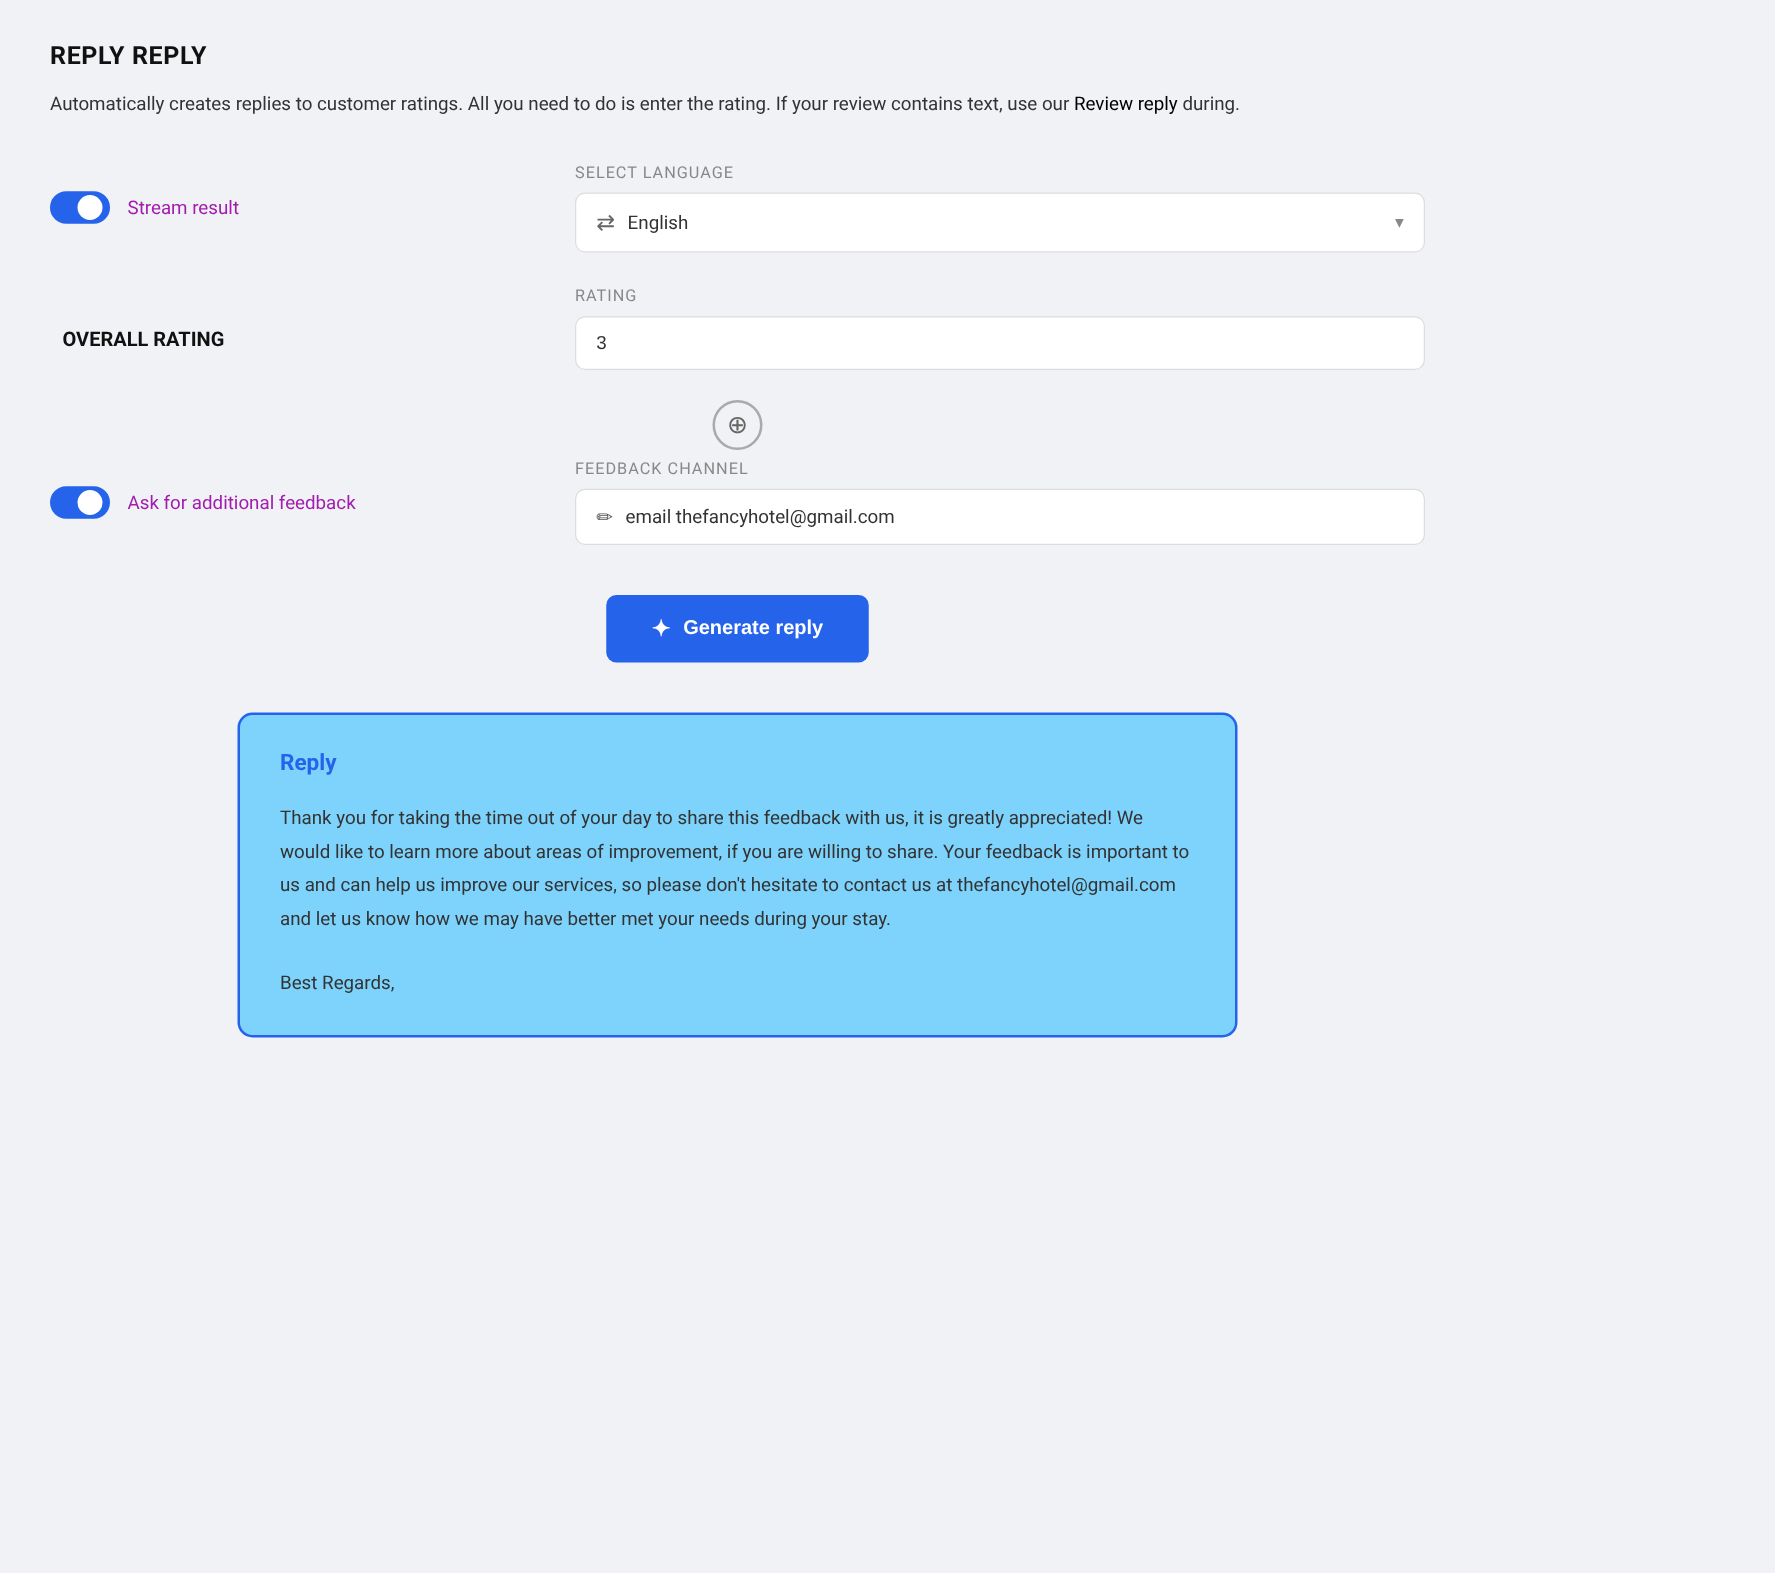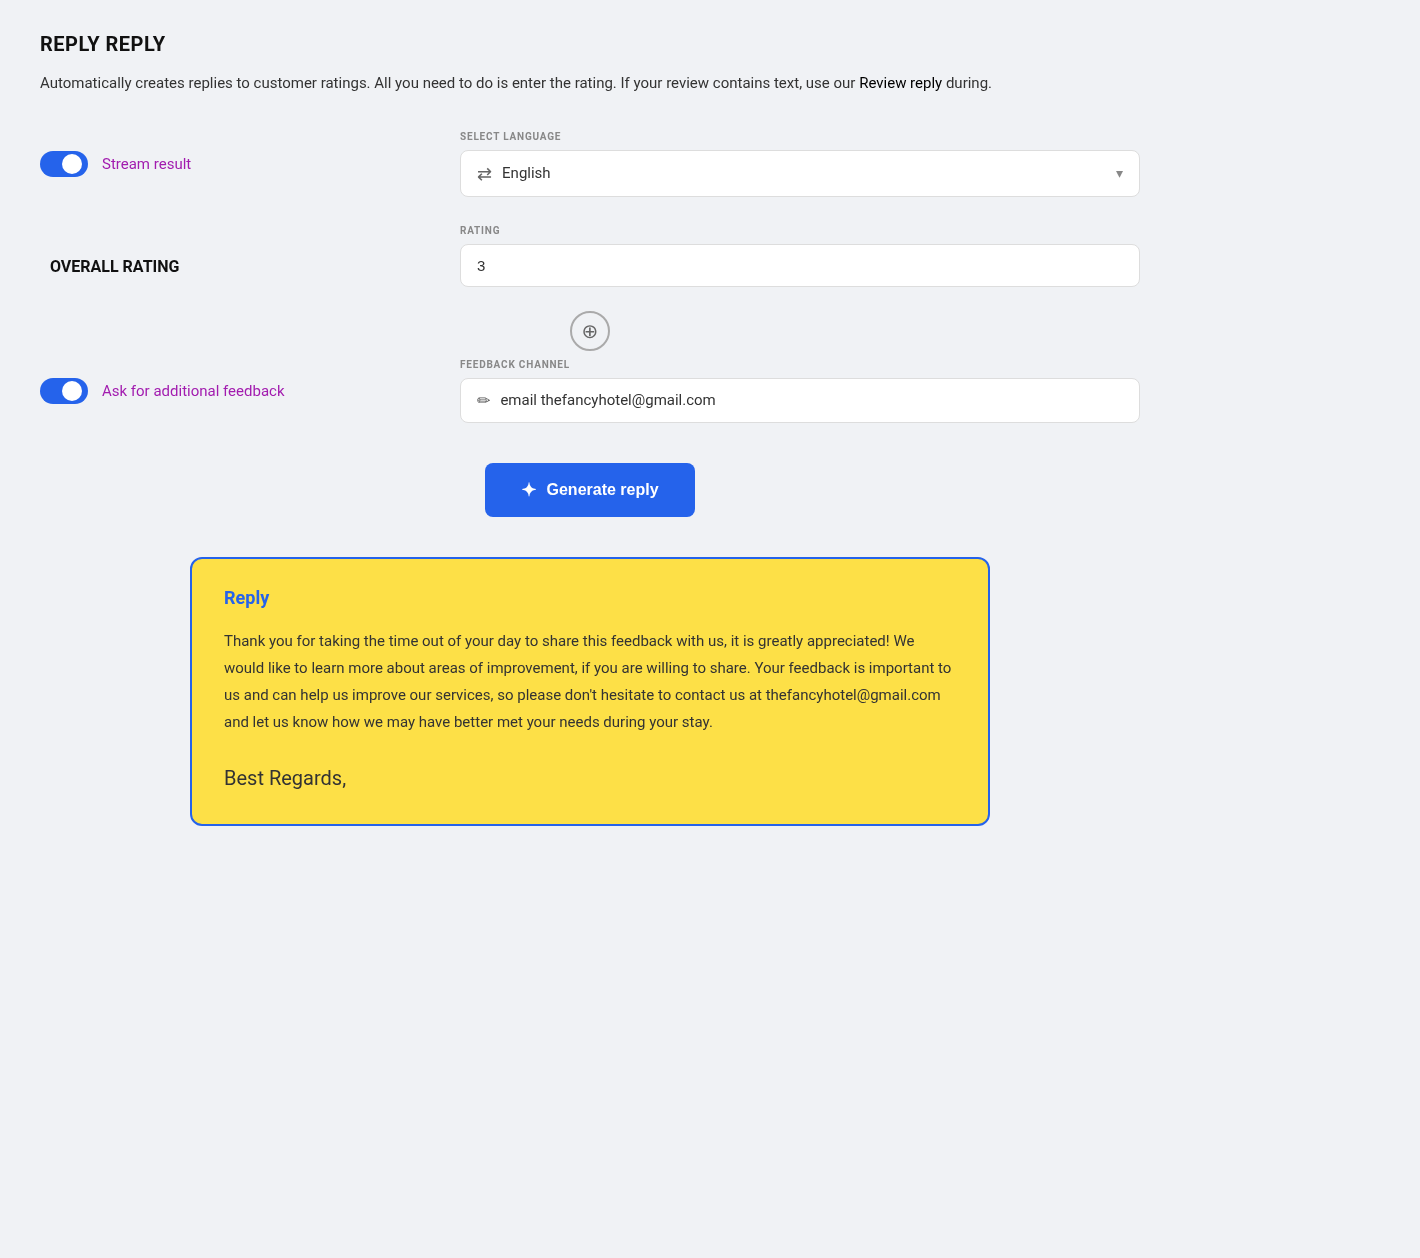--- a/index.html
+++ b/index.html
@@ -47,22 +47,22 @@
       display: flex;
       align-items: center;
       gap: 14px;
     }
 
     .form-right {
       flex: 1;
     }
 
     .field-label {
-      font-size: 10px;
-      font-weight: 700;
+      font-size: 13px;
+      font-weight: 400;
       letter-spacing: 0.8px;
       color: #888;
       text-transform: uppercase;
       margin-bottom: 8px;
     }
 
     
     .toggle-switch {
       position: relative;
       width: 48px;
@@ -222,42 +222,42 @@
     }
 
     .sparkle-icon {
       font-size: 18px;
     }
 
     
     .reply-box {
       border: 2px solid #2563eb;
       border-radius: 12px;
-      background: #fde047;
+      background: #7dd3fc;
       padding: 28px 32px;
       max-width: 800px;
       margin: 0 auto;
     }
 
     .reply-title {
       font-size: 18px;
       font-weight: 700;
       color: #2563eb;
       margin-bottom: 20px;
     }
 
     .reply-text {
       font-size: 15px;
       color: #333;
       line-height: 1.8;
       margin-bottom: 24px;
     }
 
     .reply-footer {
-      font-size: 20px;
+      font-size: 15px;
       color: #333;
       line-height: 1.8;
     }
 
     .content-wrapper {
       max-width: 1100px;
     }
 
     
     .overall-row {

